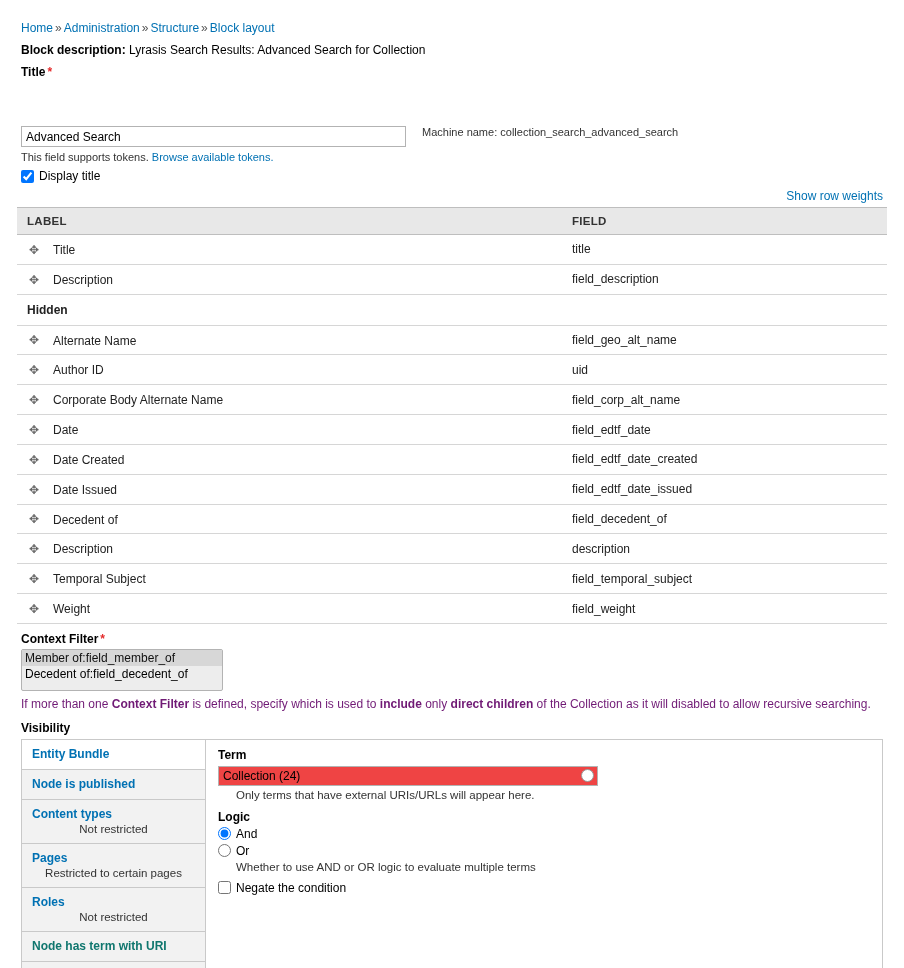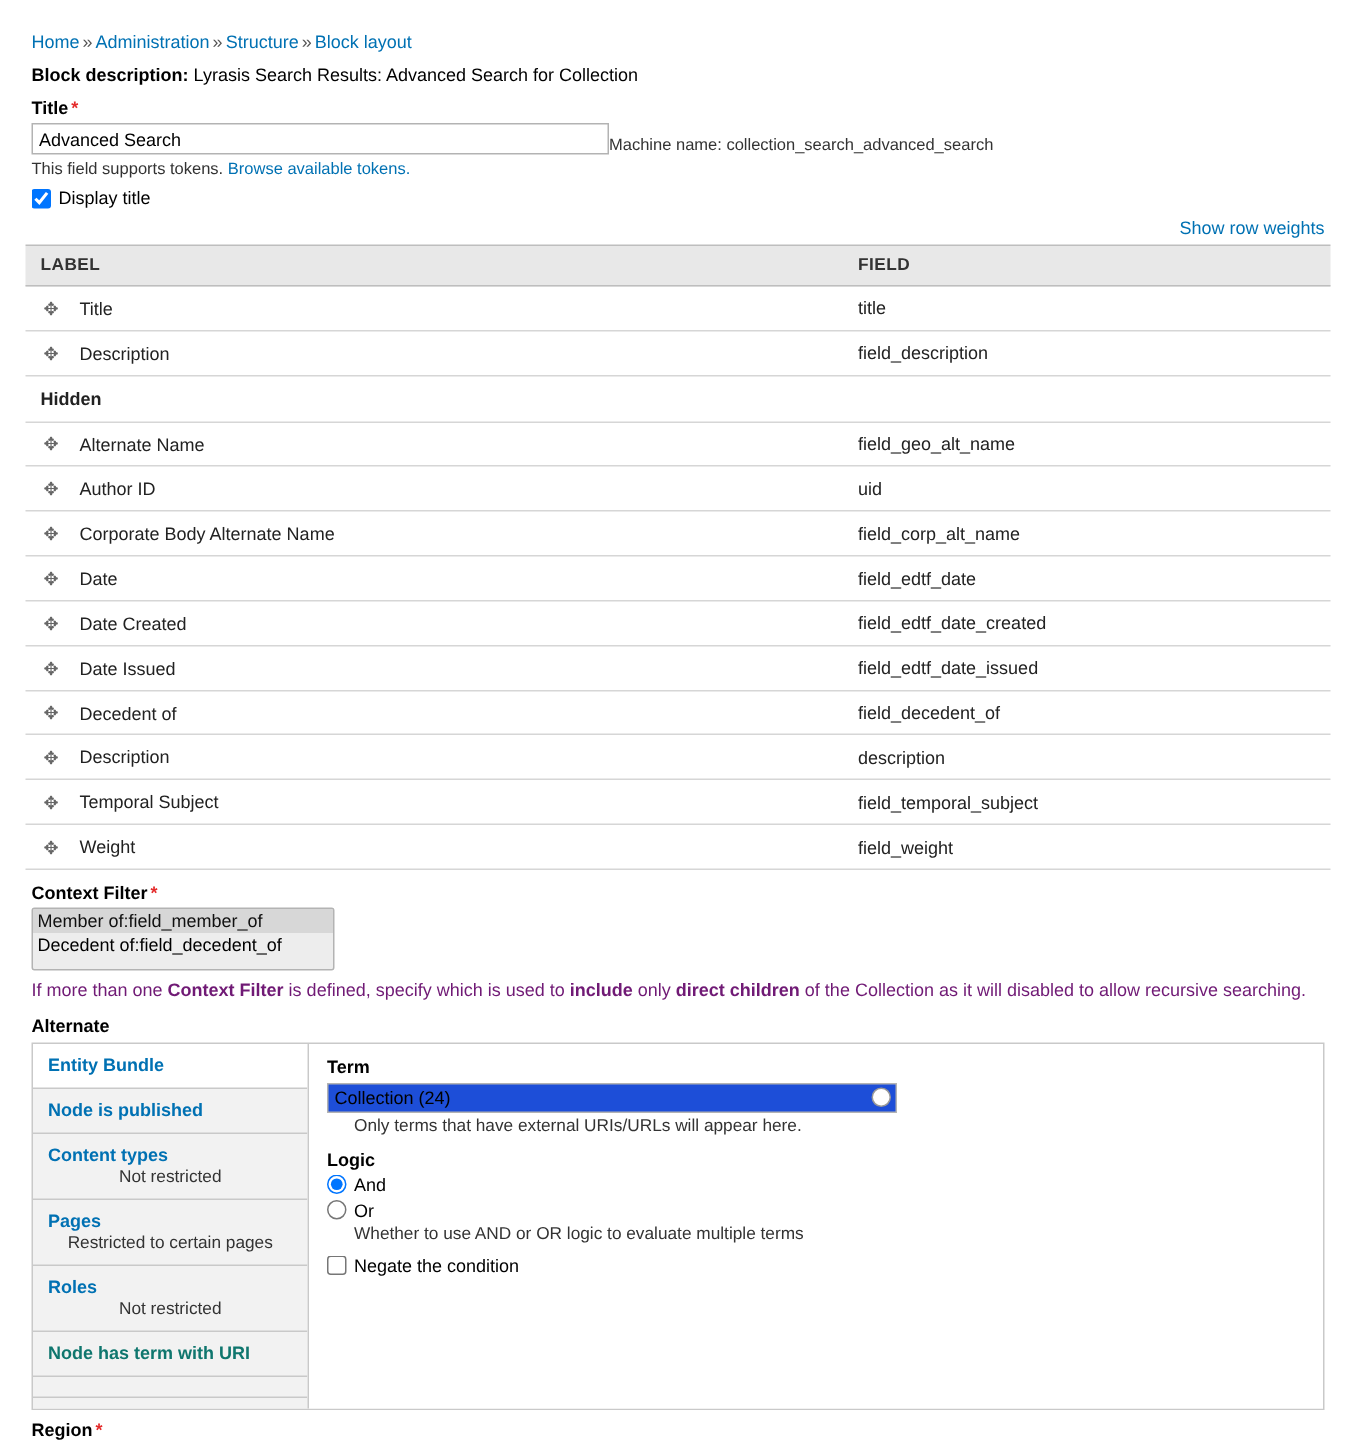--- a/index.html
+++ b/index.html
@@ -37,21 +37,21 @@
 
   
   .field-title-wrap { padding: 4px 0 0 4px; }
   .form-label {
     font-weight: bold;
     font-size: 12px;
     display: inline-block;
     margin-bottom: 3px;
   }
   .req { color: #e42b2b; font-weight: bold; margin-left: 2px; }
-  .title-row { display: flex; align-items: flex-end; gap: 0; }
+  .title-row { display: flex; align-items: flex-start; gap: 16px; margin-top: 44px; }
   input.text-input {
     width: 385px;
     height: 21px;
     padding: 2px 4px;
     border: 1px solid #b3b3b3;
     background: #fff;
     font-family: "Liberation Sans", sans-serif;
     font-size: 12px;
     color: #000;
   }
@@ -185,21 +185,21 @@
   .panel-h { font-weight: bold; font-size: 12px; margin-bottom: 4px; }
   .autocomplete {
     position: relative;
     width: 380px;
   }
   .autocomplete input {
     width: 380px;
     height: 20px;
     padding: 2px 22px 2px 4px;
     border: 1px solid #b3b3b3;
-    background: #1d4ed8;
+    background: #ef4444;
     font-family: "Liberation Sans", sans-serif;
     font-size: 12px;
     color: #000;
   }
   .autocomplete .throbber {
     position: absolute;
     right: 4px; top: 3px;
     width: 13px; height: 13px;
     border: 1px solid #999;
     border-radius: 50%;
@@ -378,21 +378,21 @@
     <select class="multi" size="3" multiple="">
       <option selected="">Member of:field_member_of</option>
       <option>Decedent of:field_decedent_of</option>
     </select>
   </div>
 
   <div class="ctx-desc">
     <span>If more than one </span><b>Context Filter</b><span> is defined, specify which is used to </span><b>include</b><span> only </span><b>direct children</b><span> of the Collection as it will disabled to allow recursive searching.</span>
   </div>
 
-  <div class="vis-label">Alternate</div>
+  <div class="vis-label">Visibility</div>
 
   <div class="vis-container">
     <div class="vis-tabs">
 
       <div class="vis-tab active">
         <span class="t-title">Entity Bundle</span>
       </div>
 
       <div class="vis-tab">
         <span class="t-title">Node is published</span>

